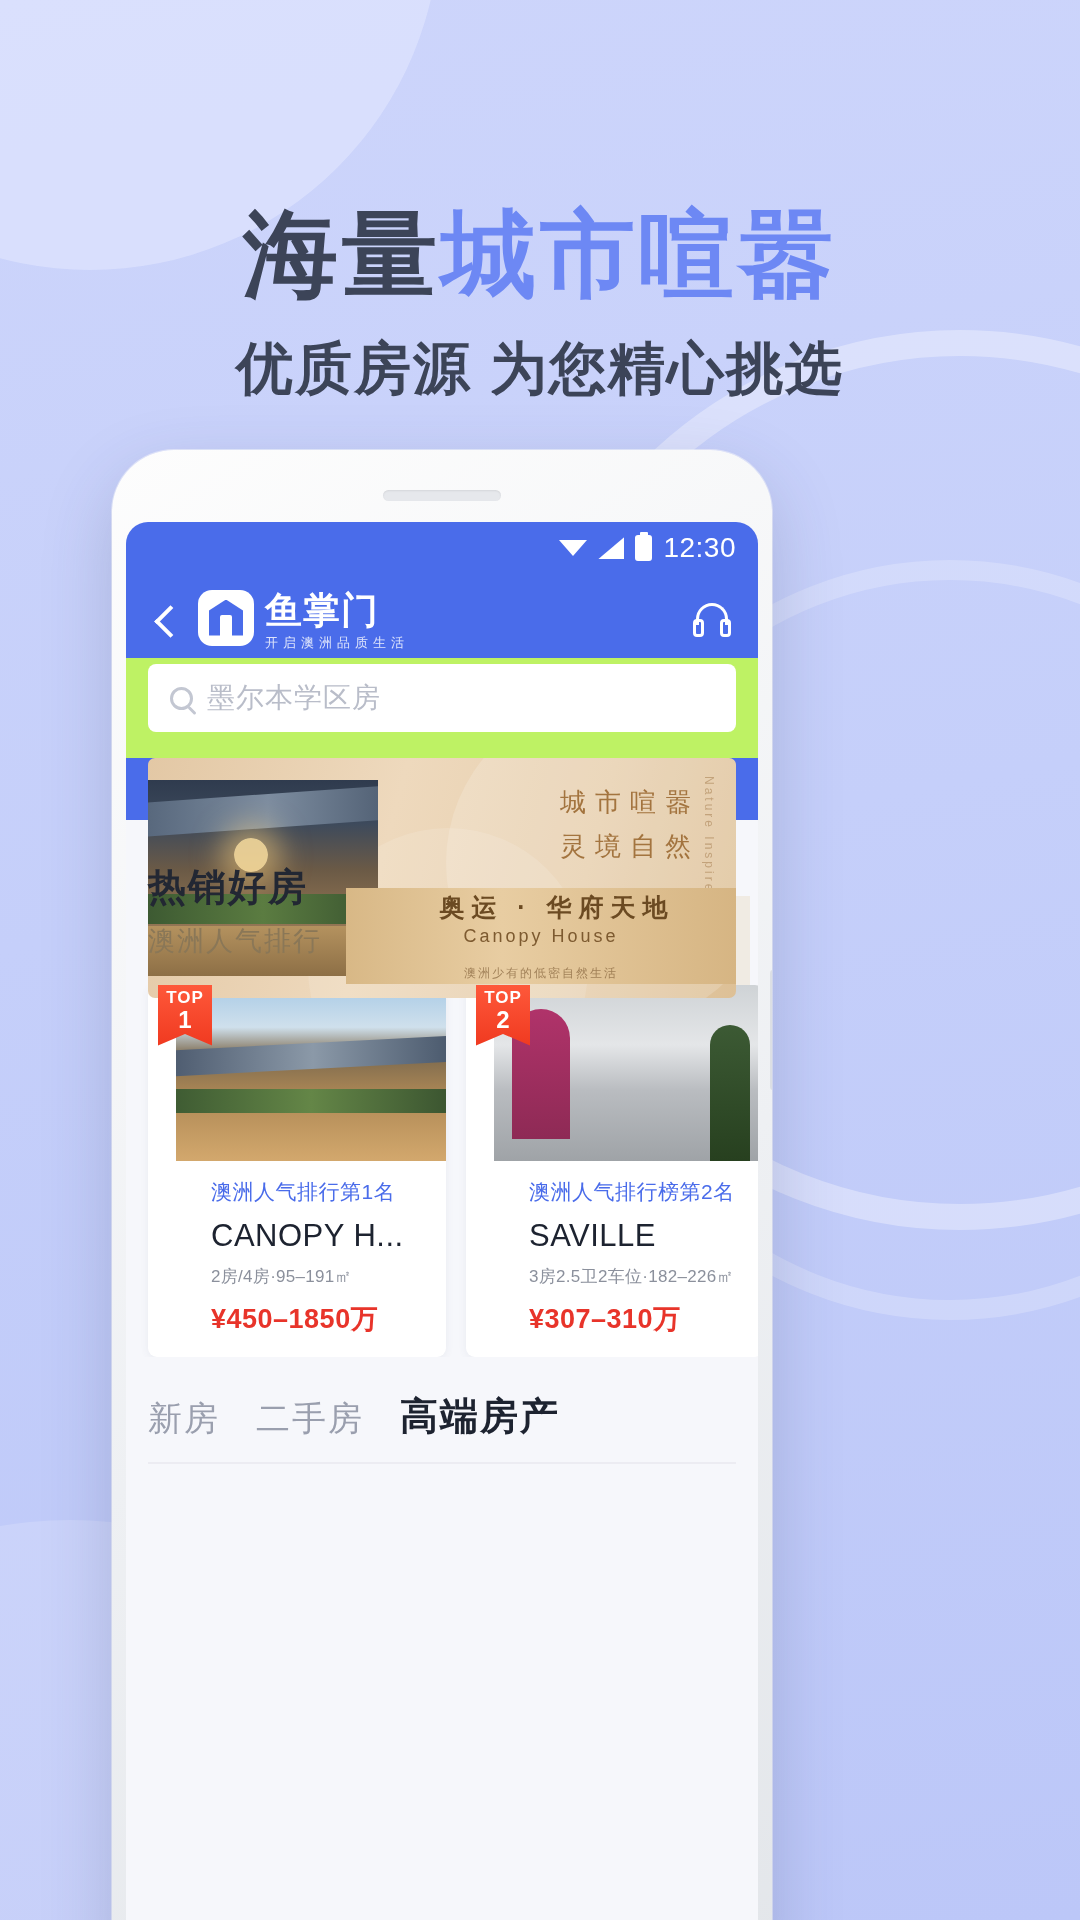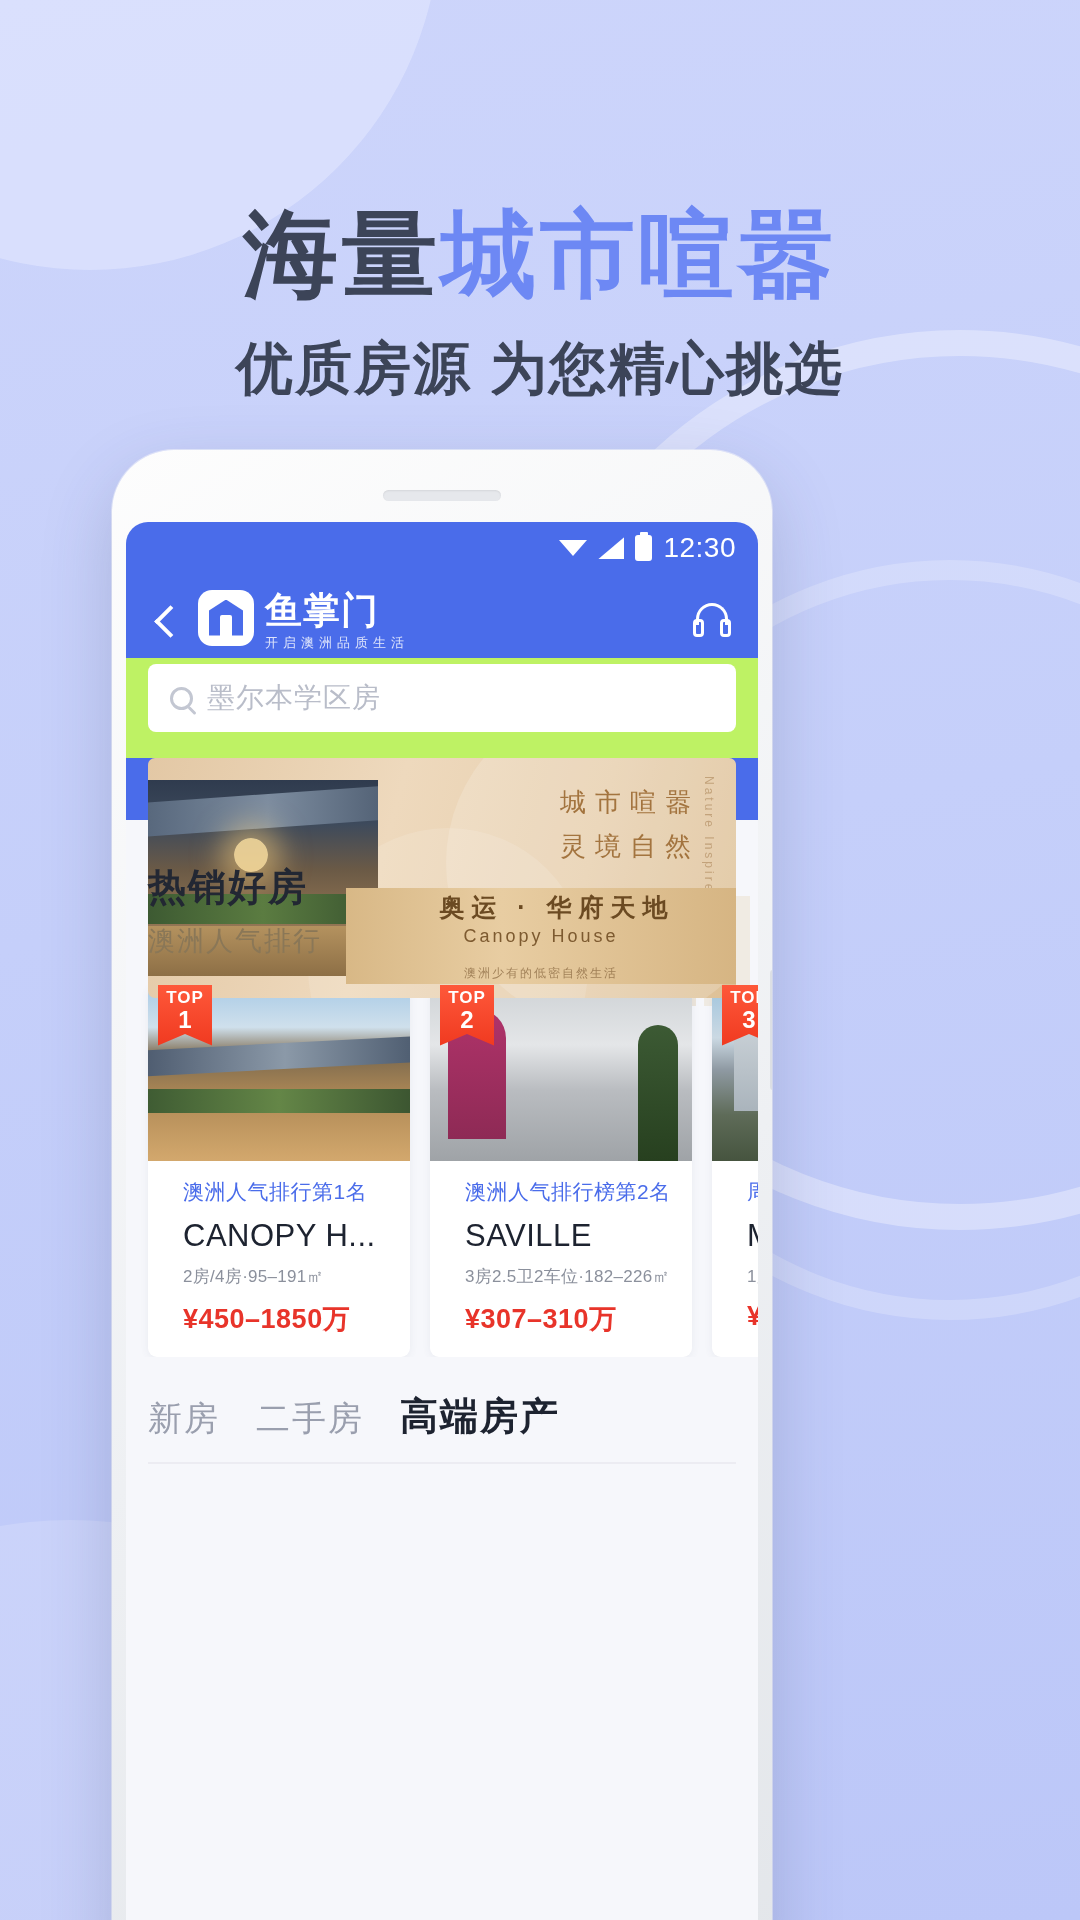--- a/index.html
+++ b/index.html
@@ -255,22 +255,22 @@
   }
   .hot-sub {
     margin-top:10px; font-size:27px; color:#8a7757; letter-spacing:2px;
   }
 
   .cards {
     margin-top:26px; padding:0 0 0 22px;
     display:flex; gap:20px; overflow:hidden;
   }
   .card {
-    width:262px; flex:none; background:#fff; border-radius:9px;
-    position:relative; box-shadow:0 2px 8px rgba(70,80,120,.07);
+    width:298px; flex:none; background:#fff; border-radius:9px;
+    position:relative; box-shadow:0 2px 8px rgba(70,80,120,.07);padding-left:28px;
   }
   .card-img {
     height:176px; border-radius:9px 9px 0 0; overflow:hidden; position:relative;
   }
   .img-a {
     width:100%; height:100%;
     background:linear-gradient(180deg,#a9cbe6 0%,#cfe0ec 24%,#7d6a4e 40%,#b08a56 64%,#d3a86d 100%);
     position:relative;
   }
   .img-a::before{

